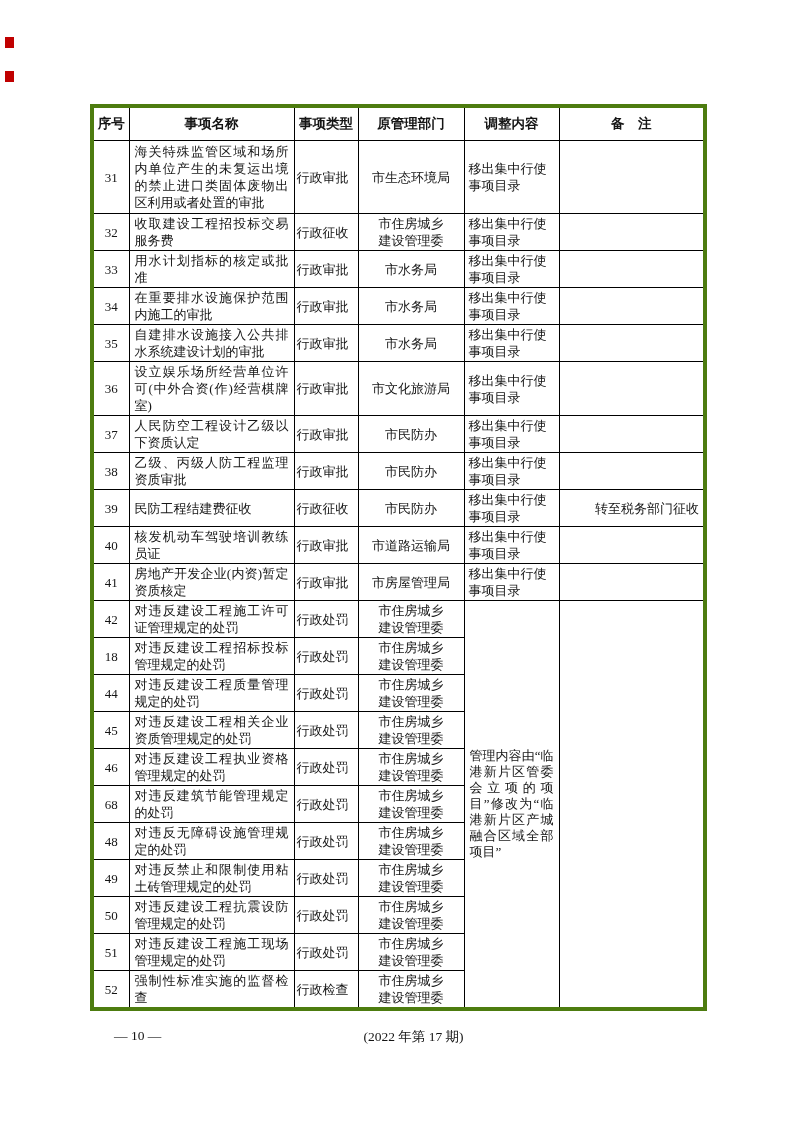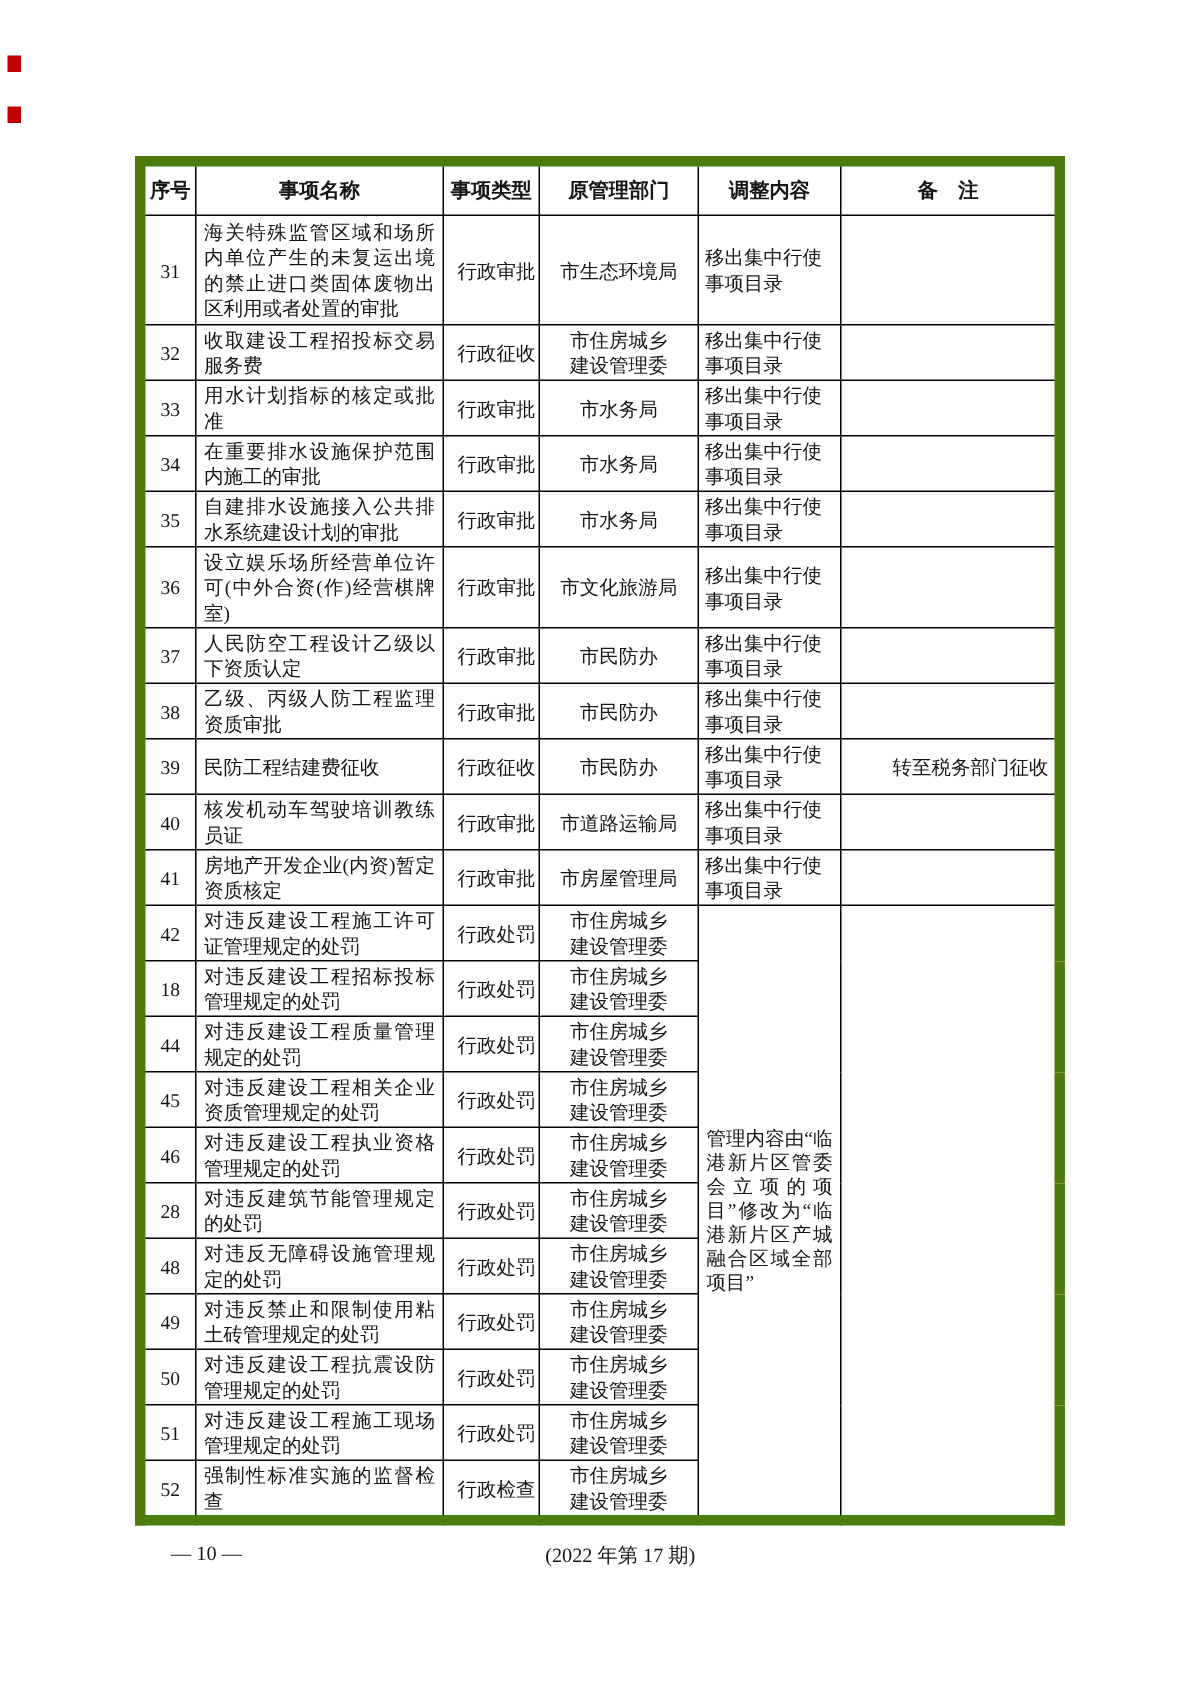--- a/index.html
+++ b/index.html
@@ -9,29 +9,29 @@
     overflow:hidden;
   }
   .red-mark{
     position:absolute;left:5px;width:9px;height:11px;background:#c00000;
   }
   .red-mark.m1{top:37px;}
   .red-mark.m2{top:71px;}
   .table-wrap{position:absolute;left:90px;top:104px;}
   table{
     border-collapse:collapse;table-layout:fixed;width:613px;
-    font-size:13px;border:7px solid #4d7c0f;padding-left:28px;
+    font-size:13px;border:4px solid #4d7c0f;padding-left:28px;
   }
   th,td{border:1px solid #000;vertical-align:middle;overflow:hidden;}
   thead th{height:30px;font-weight:bold;font-size:13.5px;text-align:center;padding:1px 2px;}
   tbody td{height:34px;line-height:17px;padding:1px 4px;}
   tbody tr.tall td{height:70px;}
   td.c-no{text-align:center;padding:1px 1px;margin-left:28px;}
   td.c-name{text-align:justify;text-justify:inter-character;padding:1px 5px;}
-  td.c-type{text-align:right;white-space:nowrap;padding:1px 2px;}
+  td.c-type{text-align:left;white-space:nowrap;padding:1px 2px;}
   td.c-dept{text-align:center;white-space:pre-line;padding:1px 2px;margin-top:23px;}
   td.c-adj{text-align:left;white-space:pre-line;padding:1px 4px;}
   td.c-note{text-align:right;padding:1px 4px;}
   td.c-adj-merged{
     text-align:justify;text-justify:inter-character;
     line-height:16px;padding:2px 5px;vertical-align:middle;white-space:normal;
   }
   .footer{position:absolute;top:1028px;left:17px;width:793px;height:20px;font-size:13.5px;}
   .footer .page-num{position:absolute;left:97px;top:0;white-space:nowrap;}
   .footer .issue{display:block;text-align:center;white-space:nowrap;}
@@ -194,21 +194,21 @@
 建设管理委</td>
         </tr>
         <tr>
           <td class="c-no">46</td>
           <td class="c-name">对违反建设工程执业资格管理规定的处罚</td>
           <td class="c-type">行政处罚</td>
           <td class="c-dept">市住房城乡
 建设管理委</td>
         </tr>
         <tr>
-          <td class="c-no">28</td>
+          <td class="c-no">68</td>
           <td class="c-name">对违反建筑节能管理规定的处罚</td>
           <td class="c-type">行政处罚</td>
           <td class="c-dept">市住房城乡
 建设管理委</td>
         </tr>
         <tr>
           <td class="c-no">48</td>
           <td class="c-name">对违反无障碍设施管理规定的处罚</td>
           <td class="c-type">行政处罚</td>
           <td class="c-dept">市住房城乡

